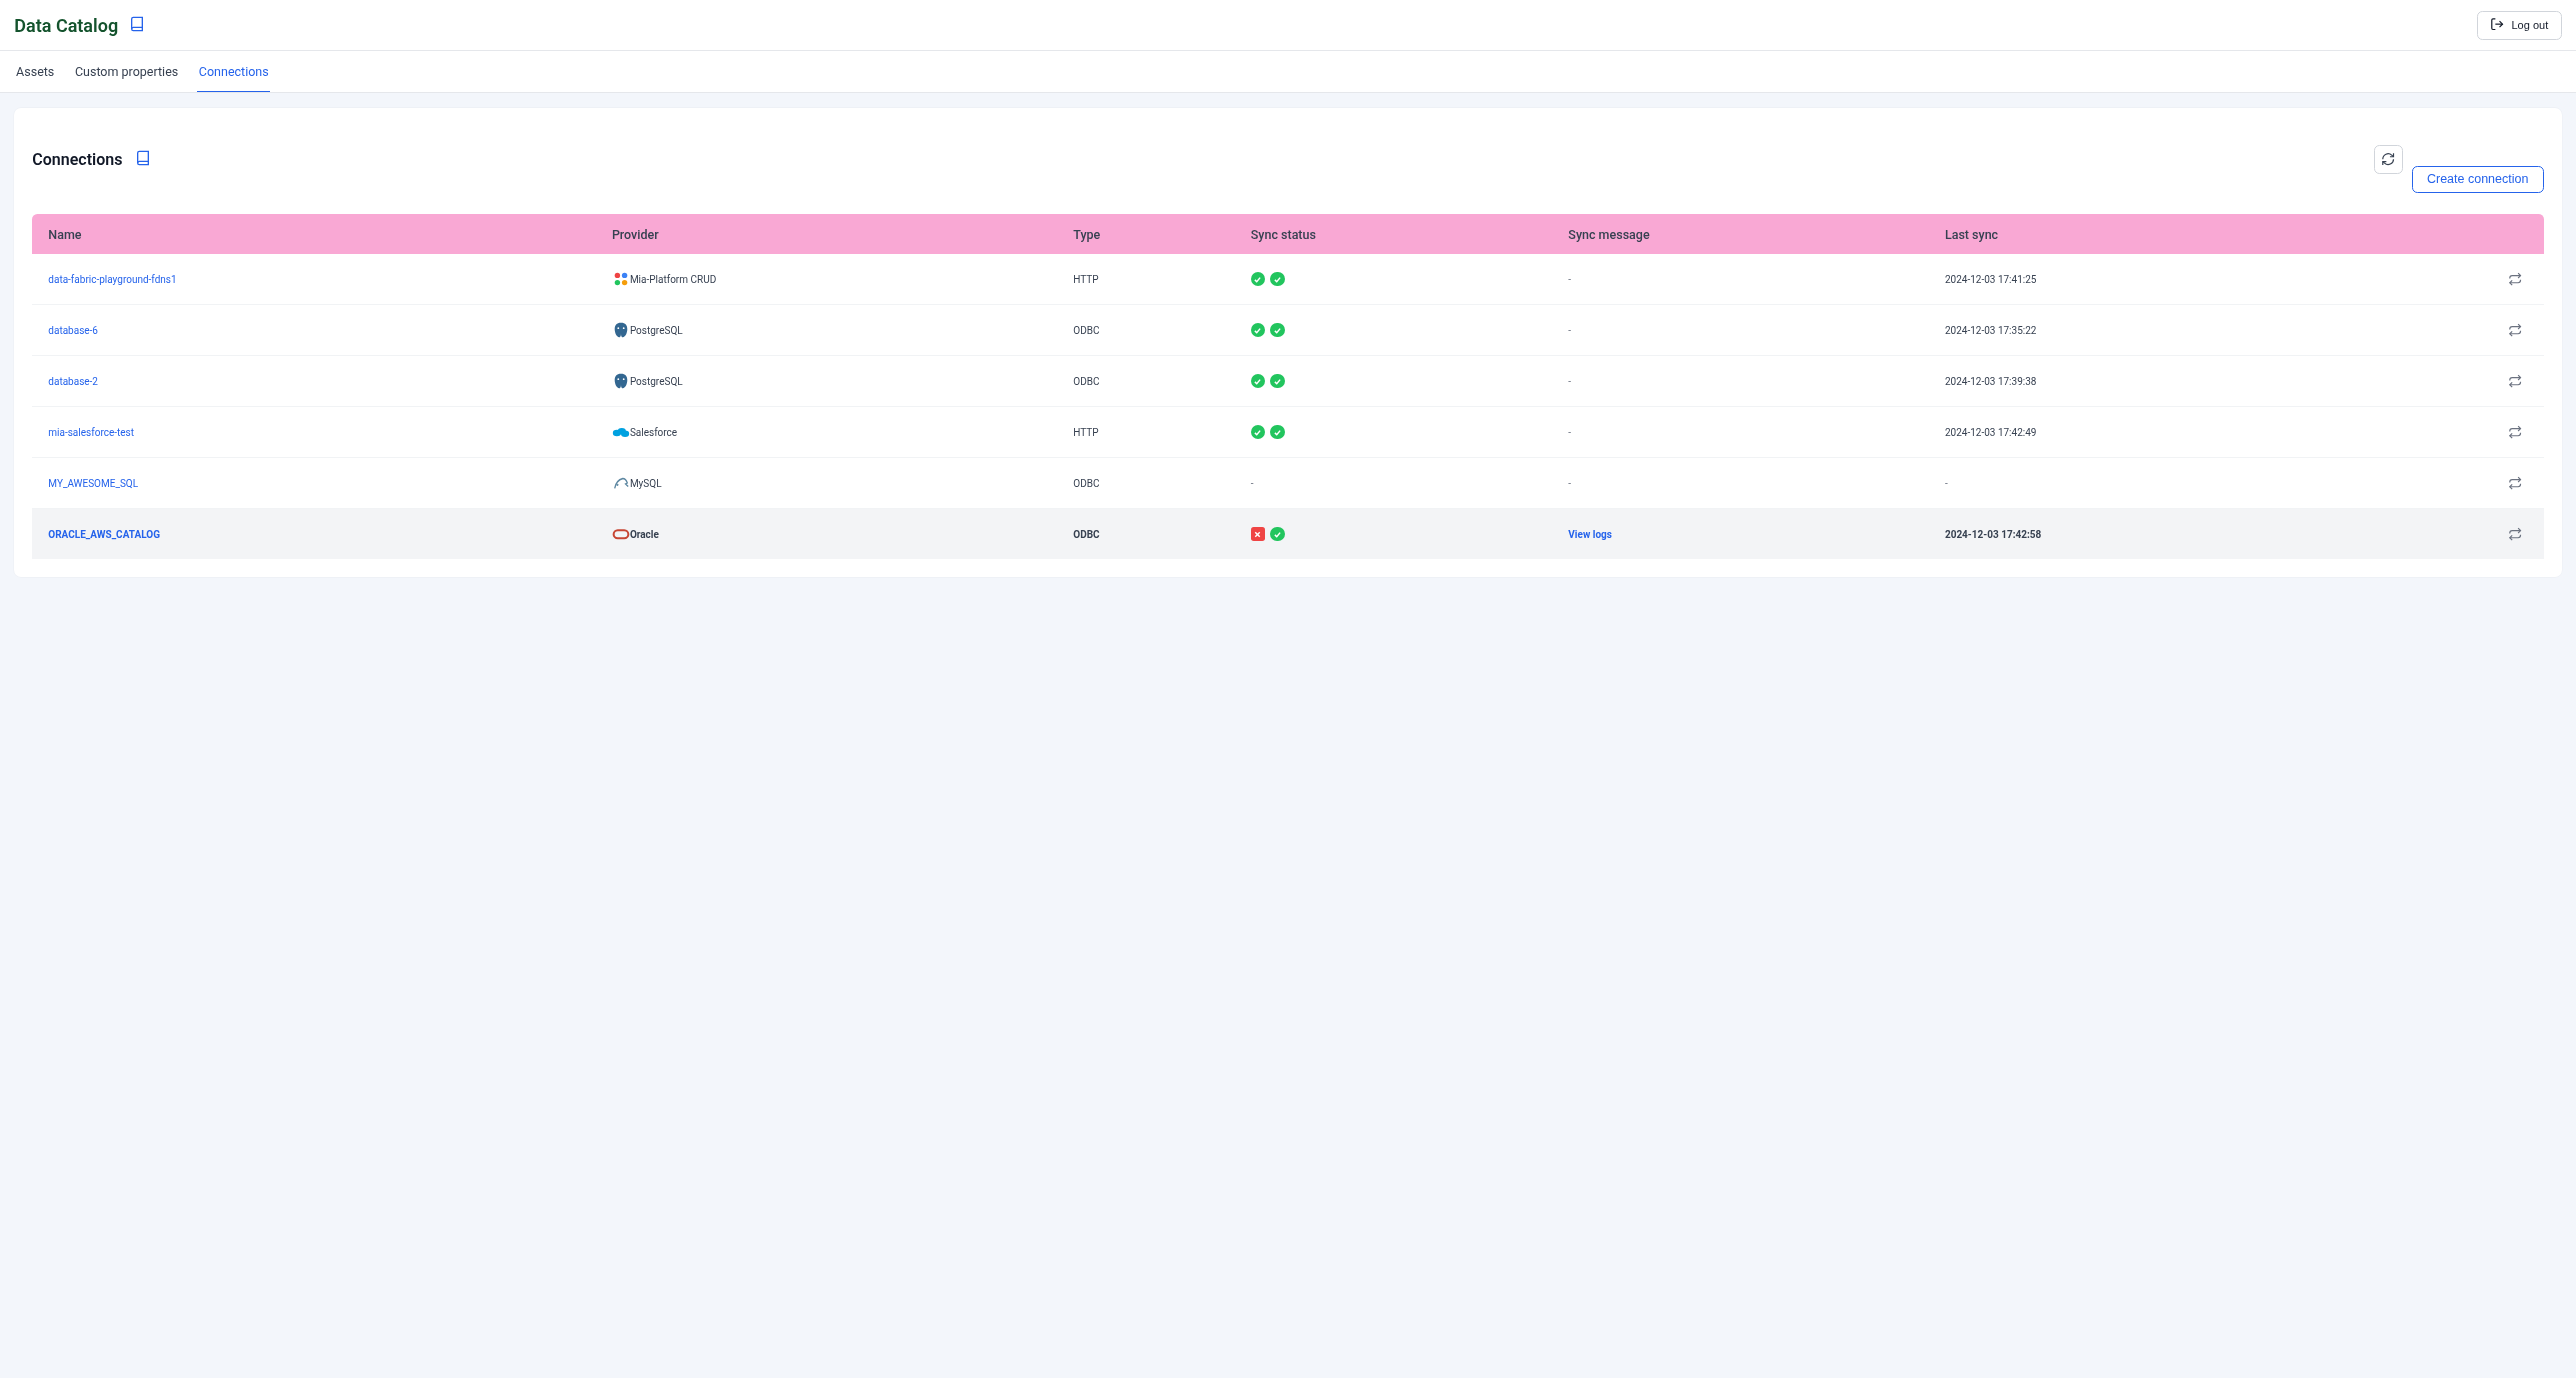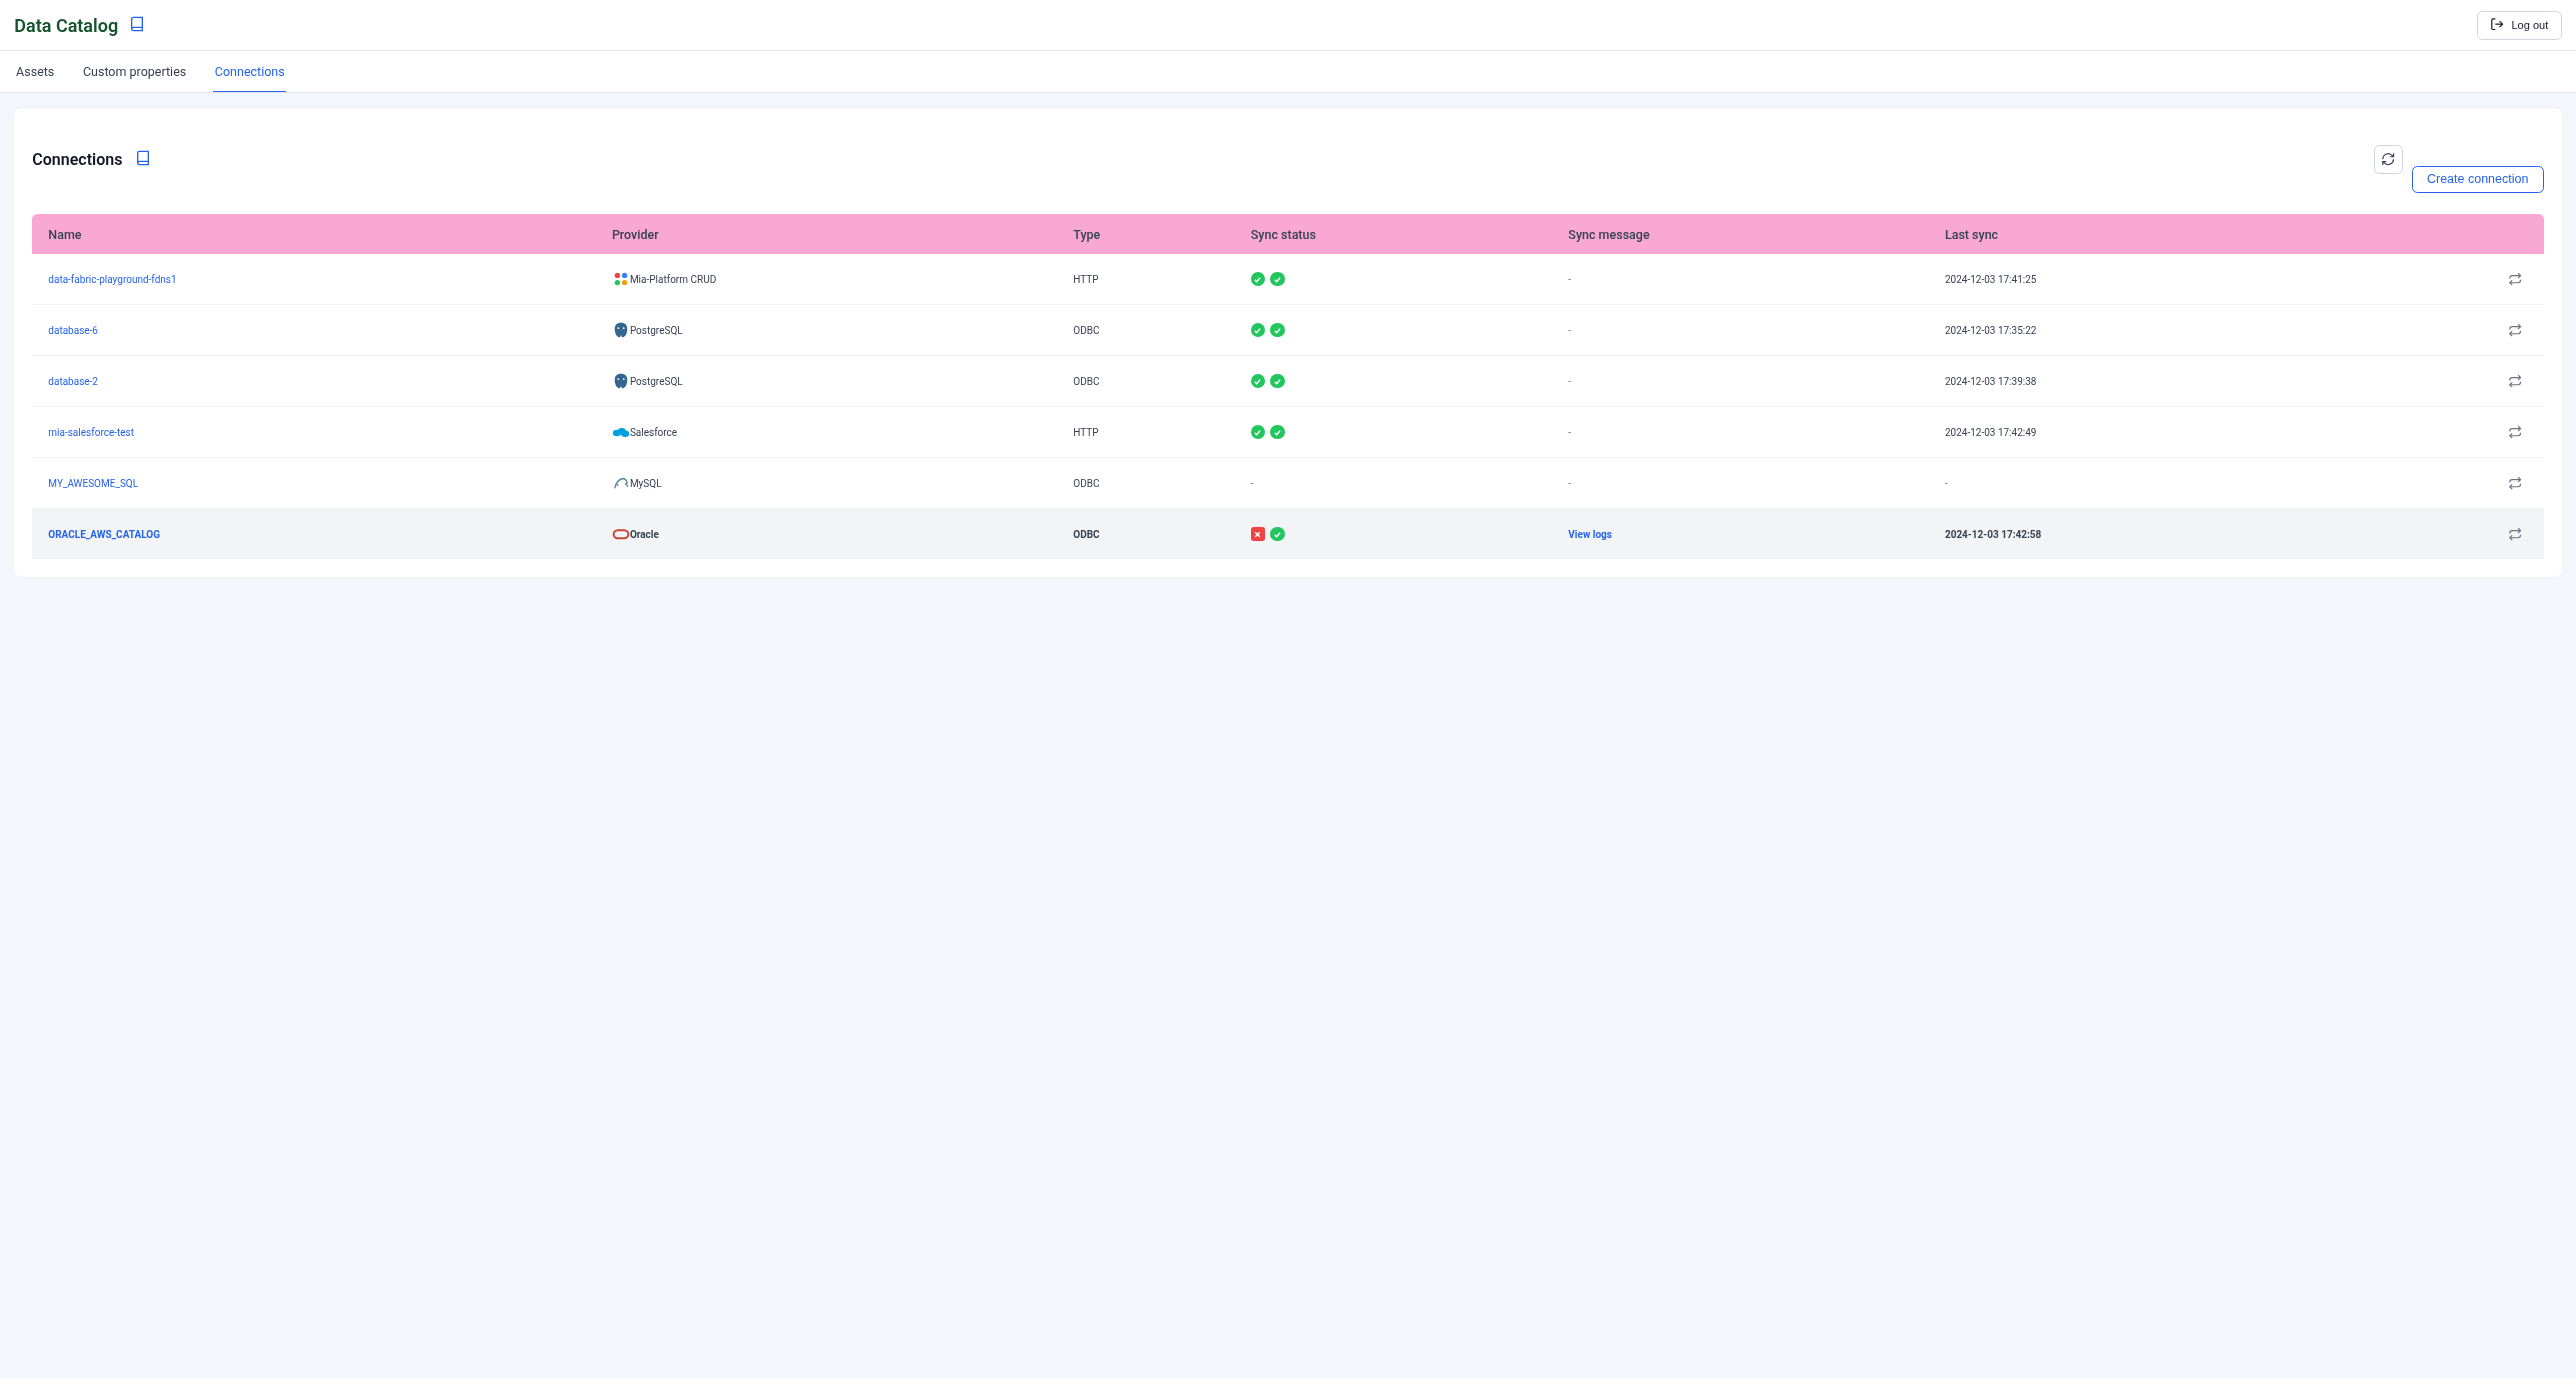--- a/index.html
+++ b/index.html
@@ -3,21 +3,21 @@
 <meta charset="utf-8">
 <style>
 * { box-sizing: border-box; margin: 0; padding: 0; }
 body { font-family: -apple-system, BlinkMacSystemFont, "Segoe UI", Roboto, "Helvetica Neue", Arial, sans-serif; font-size: 12.5px; color: #1f2937; background: #fff; }
 
 .header { display: flex; align-items: center; justify-content: space-between; padding: 10.7px 14.3px; border-bottom: 0.9px solid #e5e7eb; }
 .header-left { display: flex; align-items: center; gap: 10.7px; }
 .header-title { font-size: 18px; font-weight: 600; color: #14532d; }
 .logout-btn { display: flex; align-items: center; gap: 7.2px; border: 0.9px solid #d1d5db; background: #fff; border-radius: 5.4px; padding: 5.4px 12.5px; font-size: 11px; color: #111827; cursor: pointer; }
 
-.tabs { display: flex; gap: 25px; padding: 0 14.3px; border-bottom: 0.9px solid #e5e7eb; }
+.tabs { display: flex; gap: 17px; padding: 0 14.3px; border-bottom: 0.9px solid #e5e7eb; }
 .tab { padding: 12.5px 1.8px; font-size: 12.5px; color: #374151; cursor: pointer; border-bottom: 1.8px solid transparent; }
 .tab.active { color: #2563eb; border-bottom-color: #2563eb; }
 
 .page { background: #f3f6fb; padding: 14.3px; min-height: calc(100vh - 107px); }
 .card { background: #fff; border-radius: 7.2px; padding: 18px; box-shadow: 0 0 0 0.9px rgba(0,0,0,0.02); }
 
 .card-header { display: flex; align-items: center; justify-content: space-between; margin-bottom: 21.5px; }
 .card-header-left { display: flex; align-items: center; gap: 12.5px; }
 .card-title { font-size: 16px; font-weight: 600; color: #111827; }
 .card-header-right { display: flex; align-items: center; gap: 9px; }

